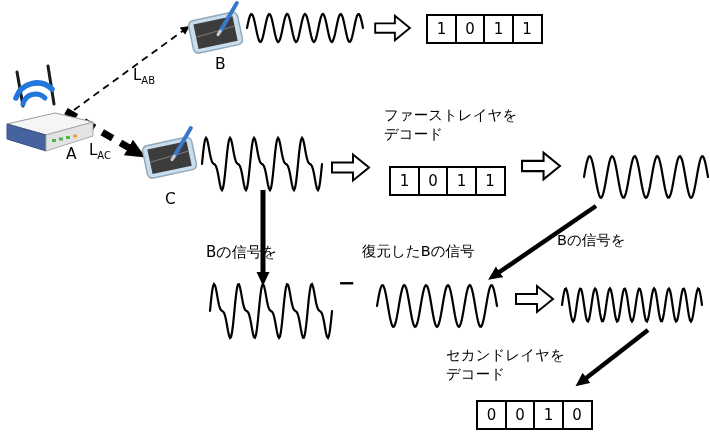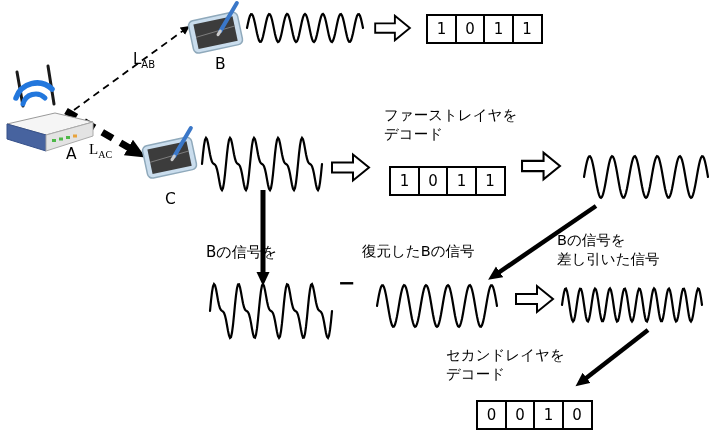--- a/index.html
+++ b/index.html
@@ -98,22 +98,22 @@
         <line x1="9" y1="31" x2="49" y2="28" stroke="#888888" stroke-width="0.8"></line>
         <g>
           <line x1="56" y1="6" x2="34" y2="30" stroke="#3a77c8" stroke-width="4" stroke-linecap="round"></line>
           <line x1="34" y1="30" x2="31" y2="33" stroke="#cccccc" stroke-width="3" stroke-linecap="round"></line>
         </g>
       </g>
     </svg>
   </div>
   <div class="abs node-label" style="left:165px;top:190px;">C</div>
 
-  <div class="abs link-label" style="left:133px;top:50px;"><span>L</span><sub>AB</sub></div>
-  <div class="abs link-label" style="left:89px;top:141px;font-family:Liberation Serif, serif;"><span>L</span><sub>AC</sub></div>
+  <div class="abs link-label" style="left:133px;top:66px;"><span>L</span><sub>AB</sub></div>
+  <div class="abs link-label" style="left:89px;top:141px;"><span>L</span><sub>AC</sub></div>
 
   <svg class="wave abs" style="left:247px;top:8px;" width="116" height="40">
       <path d="M0.0 20.0L1.0 15.2L2.0 10.9L3.0 7.8L4.0 6.2L5.0 6.3L6.0 8.0L7.0 11.2L8.0 15.5L9.0 20.4L10.0 25.2L11.0 29.3L12.0 32.4L13.0 33.9L14.0 33.7L15.0 31.8L16.0 28.5L17.0 24.1L18.0 19.2L19.0 14.5L20.0 10.4L21.0 7.5L22.0 6.1L23.0 6.4L24.0 8.4L25.0 11.8L26.0 16.3L27.0 21.1L28.0 25.9L29.0 29.9L30.0 32.7L31.0 34.0L32.0 33.5L33.0 31.4L34.0 27.9L35.0 23.4L36.0 18.5L37.0 13.8L38.0 9.8L39.0 7.1L40.0 6.0L41.0 6.6L42.0 8.9L43.0 12.5L44.0 17.0L45.0 21.9L46.0 26.6L47.0 30.4L48.0 33.0L49.0 34.0L50.0 33.3L51.0 30.9L52.0 27.2L53.0 22.6L54.0 17.7L55.0 13.1L56.0 9.3L57.0 6.9L58.0 6.0L59.0 6.9L60.0 9.3L61.0 13.1L62.0 17.7L63.0 22.6L64.0 27.2L65.0 30.9L66.0 33.3L67.0 34.0L68.0 33.0L69.0 30.4L70.0 26.6L71.0 21.9L72.0 17.0L73.0 12.5L74.0 8.9L75.0 6.6L76.0 6.0L77.0 7.1L78.0 9.8L79.0 13.8L80.0 18.5L81.0 23.4L82.0 27.9L83.0 31.4L84.0 33.5L85.0 34.0L86.0 32.7L87.0 29.9L88.0 25.9L89.0 21.1L90.0 16.3L91.0 11.8L92.0 8.4L93.0 6.4L94.0 6.1L95.0 7.5L96.0 10.4L97.0 14.5L98.0 19.2L99.0 24.1L100.0 28.5L101.0 31.8L102.0 33.7L103.0 33.9L104.0 32.4L105.0 29.3L106.0 25.2L107.0 20.4L108.0 15.5L109.0 11.2L110.0 8.0L111.0 6.3L112.0 6.2L113.0 7.8L114.0 10.9L115.0 15.2L116.0 20.0" fill="none" stroke="#000000" stroke-width="2.2" stroke-linecap="round"></path>
     </svg>
   <svg class="wave abs" style="left:202px;top:130px;" width="120" height="68">
       <path d="M0.0 34.0L1.0 23.9L2.0 15.4L3.0 9.8L4.0 7.8L5.0 9.2L6.0 13.2L7.0 18.6L8.0 24.2L9.0 28.7L10.0 31.8L11.0 33.3L12.0 34.0L13.0 34.7L14.0 36.2L15.0 39.3L16.0 43.8L17.0 49.4L18.0 54.8L19.0 58.8L20.0 60.2L21.0 58.2L22.0 52.6L23.0 44.1L24.0 34.0L25.0 23.9L26.0 15.4L27.0 9.8L28.0 7.8L29.0 9.2L30.0 13.2L31.0 18.6L32.0 24.2L33.0 28.7L34.0 31.8L35.0 33.3L36.0 34.0L37.0 34.7L38.0 36.2L39.0 39.3L40.0 43.8L41.0 49.4L42.0 54.8L43.0 58.8L44.0 60.2L45.0 58.2L46.0 52.6L47.0 44.1L48.0 34.0L49.0 23.9L50.0 15.4L51.0 9.8L52.0 7.8L53.0 9.2L54.0 13.2L55.0 18.6L56.0 24.2L57.0 28.7L58.0 31.8L59.0 33.3L60.0 34.0L61.0 34.7L62.0 36.2L63.0 39.3L64.0 43.8L65.0 49.4L66.0 54.8L67.0 58.8L68.0 60.2L69.0 58.2L70.0 52.6L71.0 44.1L72.0 34.0L73.0 23.9L74.0 15.4L75.0 9.8L76.0 7.8L77.0 9.2L78.0 13.2L79.0 18.6L80.0 24.2L81.0 28.7L82.0 31.8L83.0 33.3L84.0 34.0L85.0 34.7L86.0 36.2L87.0 39.3L88.0 43.8L89.0 49.4L90.0 54.8L91.0 58.8L92.0 60.2L93.0 58.2L94.0 52.6L95.0 44.1L96.0 34.0L97.0 23.9L98.0 15.4L99.0 9.8L100.0 7.8L101.0 9.2L102.0 13.2L103.0 18.6L104.0 24.2L105.0 28.7L106.0 31.8L107.0 33.3L108.0 34.0L109.0 34.7L110.0 36.2L111.0 39.3L112.0 43.8L113.0 49.4L114.0 54.8L115.0 58.8L116.0 60.2L117.0 58.2L118.0 52.6L119.0 44.1L120.0 34.0" fill="none" stroke="#000000" stroke-width="2.2" stroke-linecap="round"></path>
     </svg>
   <svg class="wave abs" style="left:584px;top:150px;" width="124" height="54">
       <path d="M0.0 27.0L1.0 21.3L2.0 16.0L3.0 11.5L4.0 8.3L5.0 6.5L6.0 6.3L7.0 7.7L8.0 10.5L9.0 14.7L10.0 19.8L11.0 25.4L12.0 31.2L13.0 36.6L14.0 41.3L15.0 44.9L16.0 47.2L17.0 47.8L18.0 46.9L19.0 44.4L20.0 40.6L21.0 35.7L22.0 30.2L23.0 24.4L24.0 18.8L25.0 13.8L26.0 9.9L27.0 7.3L28.0 6.2L29.0 6.7L30.0 8.8L31.0 12.3L32.0 16.9L33.0 22.3L34.0 28.1L35.0 33.7L36.0 38.9L37.0 43.1L38.0 46.1L39.0 47.7L40.0 47.6L41.0 45.9L42.0 42.8L43.0 38.5L44.0 33.2L45.0 27.5L46.0 21.8L47.0 16.4L48.0 11.9L49.0 8.5L50.0 6.6L51.0 6.2L52.0 7.5L53.0 10.2L54.0 14.3L55.0 19.3L56.0 24.9L57.0 30.7L58.0 36.2L59.0 41.0L60.0 44.7L61.0 47.0L62.0 47.8L63.0 47.0L64.0 44.7L65.0 41.0L66.0 36.2L67.0 30.7L68.0 24.9L69.0 19.3L70.0 14.3L71.0 10.2L72.0 7.5L73.0 6.2L74.0 6.6L75.0 8.5L76.0 11.9L77.0 16.4L78.0 21.8L79.0 27.5L80.0 33.2L81.0 38.5L82.0 42.8L83.0 45.9L84.0 47.6L85.0 47.7L86.0 46.1L87.0 43.1L88.0 38.9L89.0 33.7L90.0 28.1L91.0 22.3L92.0 16.9L93.0 12.3L94.0 8.8L95.0 6.7L96.0 6.2L97.0 7.3L98.0 9.9L99.0 13.8L100.0 18.8L101.0 24.4L102.0 30.2L103.0 35.7L104.0 40.6L105.0 44.4L106.0 46.9L107.0 47.8L108.0 47.2L109.0 44.9L110.0 41.3L111.0 36.6L112.0 31.2L113.0 25.4L114.0 19.8L115.0 14.7L116.0 10.5L117.0 7.7L118.0 6.3L119.0 6.5L120.0 8.3L121.0 11.5L122.0 16.0L123.0 21.3L124.0 27.0" fill="none" stroke="#000000" stroke-width="2.2" stroke-linecap="round"></path>
     </svg>
@@ -167,21 +167,20 @@
 
 
   <div class="abs cap" style="left:206px;top:243px;font-size:15px;">Bの信号を</div>
 
   <div class="abs cap" style="left:362px;top:242px;">復元したBの信号</div>
 
   <div class="abs minus" style="left:338px;top:271px;">−</div>
 
   <div class="abs cap cap2" style="left:557px;top:231px;width:150px;">
     <div>Bの信号を</div>
-    <div>差し引いた信号</div>
   </div>
 
   <div class="abs cap cap2" style="left:446px;top:346px;width:138px;">
     <div>セカンドレイヤを</div>
     <div>デコード</div>
   </div>
 
 </div>
 
 </body></html>

